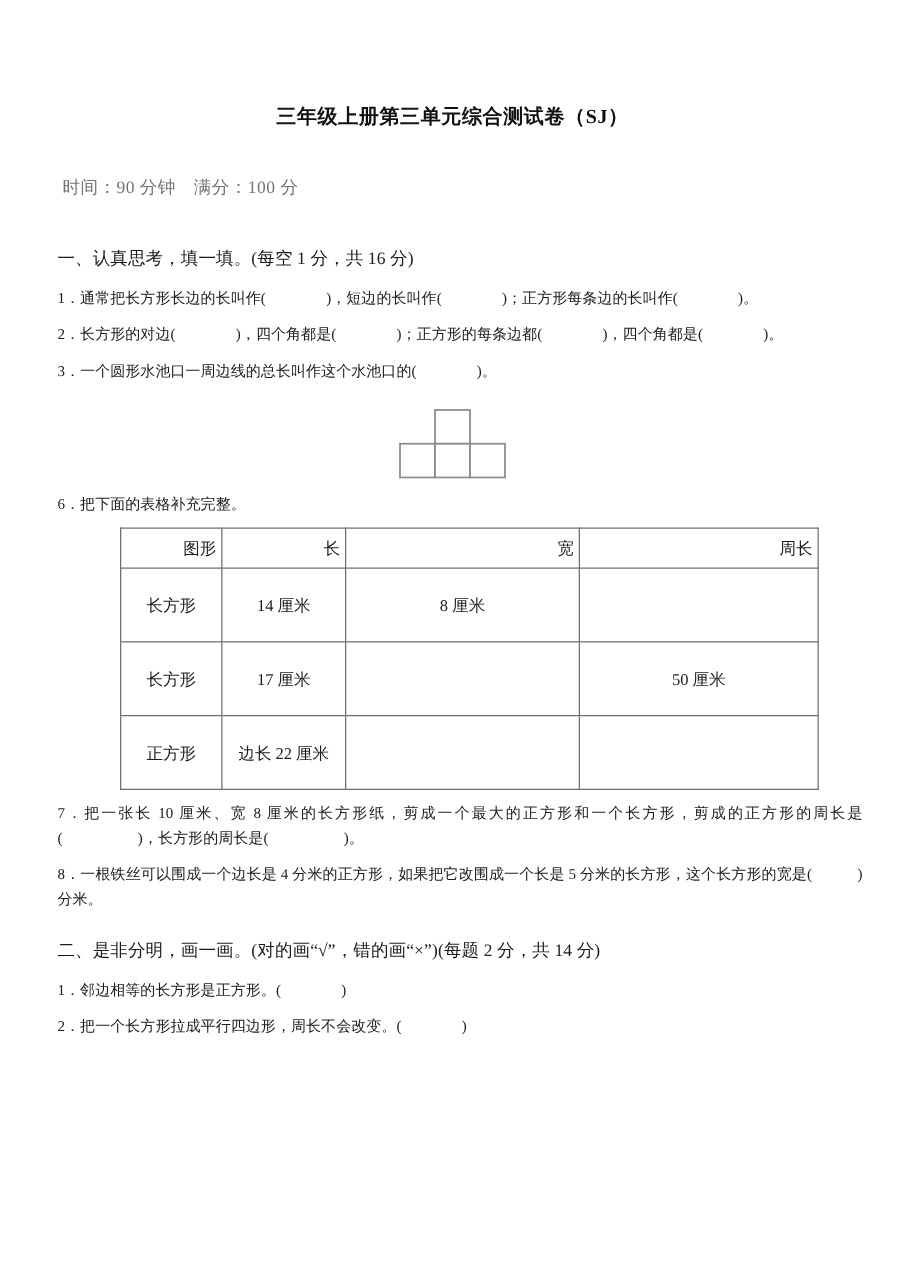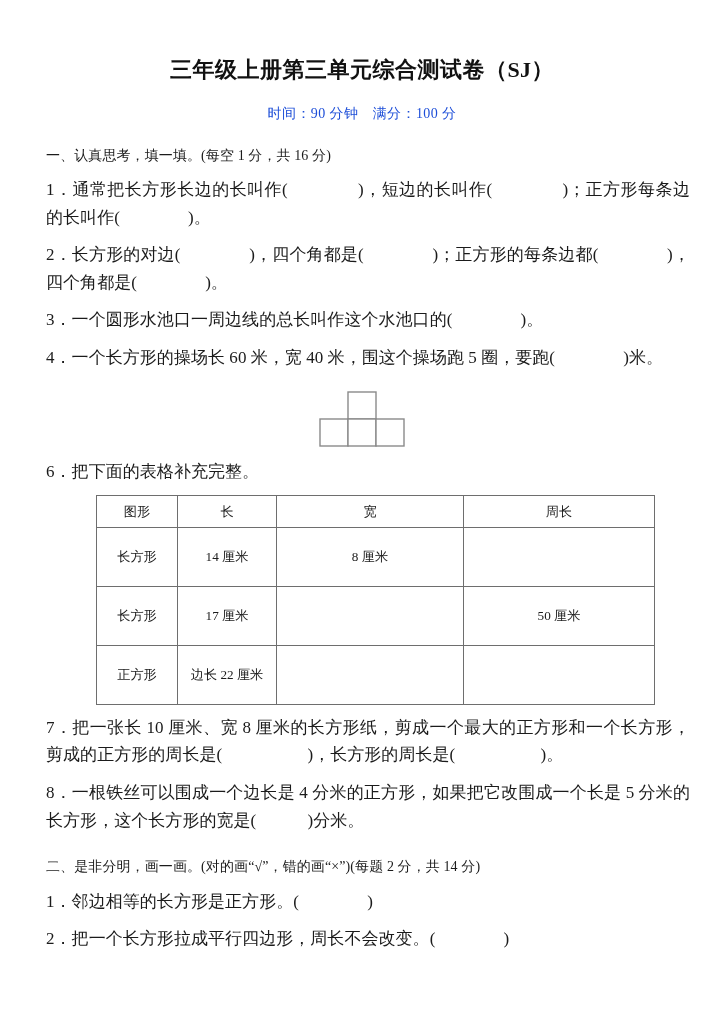--- a/index.html
+++ b/index.html
@@ -17,46 +17,45 @@
   }
   .page {
     width: 724px;
     height: 1024px;
     box-sizing: border-box;
     padding: 0 34px;
     position: relative;
   }
   .doc-title {
     text-align: center;
-    font-size: 22px;
+    font-size: 16px;
     font-weight: bold;
     letter-spacing: 0.5px;
     margin: 0;
-    padding-top: 56px;
+    padding-top: 84px;
     line-height: 1.25;
     color: #111;
   }
   .doc-subtitle {
-    text-align: center;
     font-size: 14px;
-    margin: 0;
+    margin: 16px;
     padding-top: 21px;
     letter-spacing: 0.4px;
-    color: #1d4ed8;
+    color: #737373;
   }
   .section-head {
     font-size: 14px;
     margin: 0;
     padding-top: 22px;
     padding-left: 12px;
     line-height: 1.55;
     letter-spacing: 0.1px;
   }
   .q {
-    font-size: 17px;
+    font-size: 12px;
     margin: 0;
     padding-top: 10px;
     padding-left: 12px;
     line-height: 1.62;
     letter-spacing: 0.05px;
     text-align: justify;
     text-justify: inter-character;
   }
   .q.tight { padding-top: 9px; }
 
@@ -90,41 +89,40 @@
   table.grid td, table.grid th {
     border: 1px solid #6e6e6e;
     font-size: 13.2px;
     font-weight: normal;
     text-align: center;
     vertical-align: middle;
     padding: 3px 4px;
     line-height: 1.5;
     color: #1b1b1b;
   }
-  table.grid thead th { height: 25px; }
+  table.grid thead th { height: 25px; text-align: right; }
   table.grid tbody td { height: 52px; }
   .col-a { width: 72px; }
   .col-b { width: 90px; }
   .col-c { width: 178px; }
   .col-d { width: 182px; }
 </style>
 </head>
 <body>
 
 <div class="page">
 
   <h1 class="doc-title">三年级上册第三单元综合测试卷（SJ）</h1>
   <p class="doc-subtitle">时间：90 分钟　满分：100 分</p>
 
   <p class="section-head">一、认真思考，填一填。(每空 1 分，共 16 分)</p>
 
   <p class="q">1．通常把长方形长边的长叫作(　　　　)，短边的长叫作(　　　　)；正方形每条边的长叫作(　　　　)。</p>
   <p class="q">2．长方形的对边(　　　　)，四个角都是(　　　　)；正方形的每条边都(　　　　)，四个角都是(　　　　)。</p>
   <p class="q">3．一个圆形水池口一周边线的总长叫作这个水池口的(　　　　)。</p>
-  <p class="q">4．一个长方形的操场长 60 米，宽 40 米，围这个操场跑 5 圈，要跑(　　　　)米。</p>
 
   <div class="figure-wrap">
     <svg class="tshape" width="88" height="56" viewBox="0 0 88 56">
       <rect x="30" y="1" width="28" height="27"></rect>
       <rect x="2" y="28" width="28" height="27"></rect>
       <rect x="30" y="28" width="28" height="27"></rect>
       <rect x="58" y="28" width="28" height="27"></rect>
     </svg>
   </div>
 

